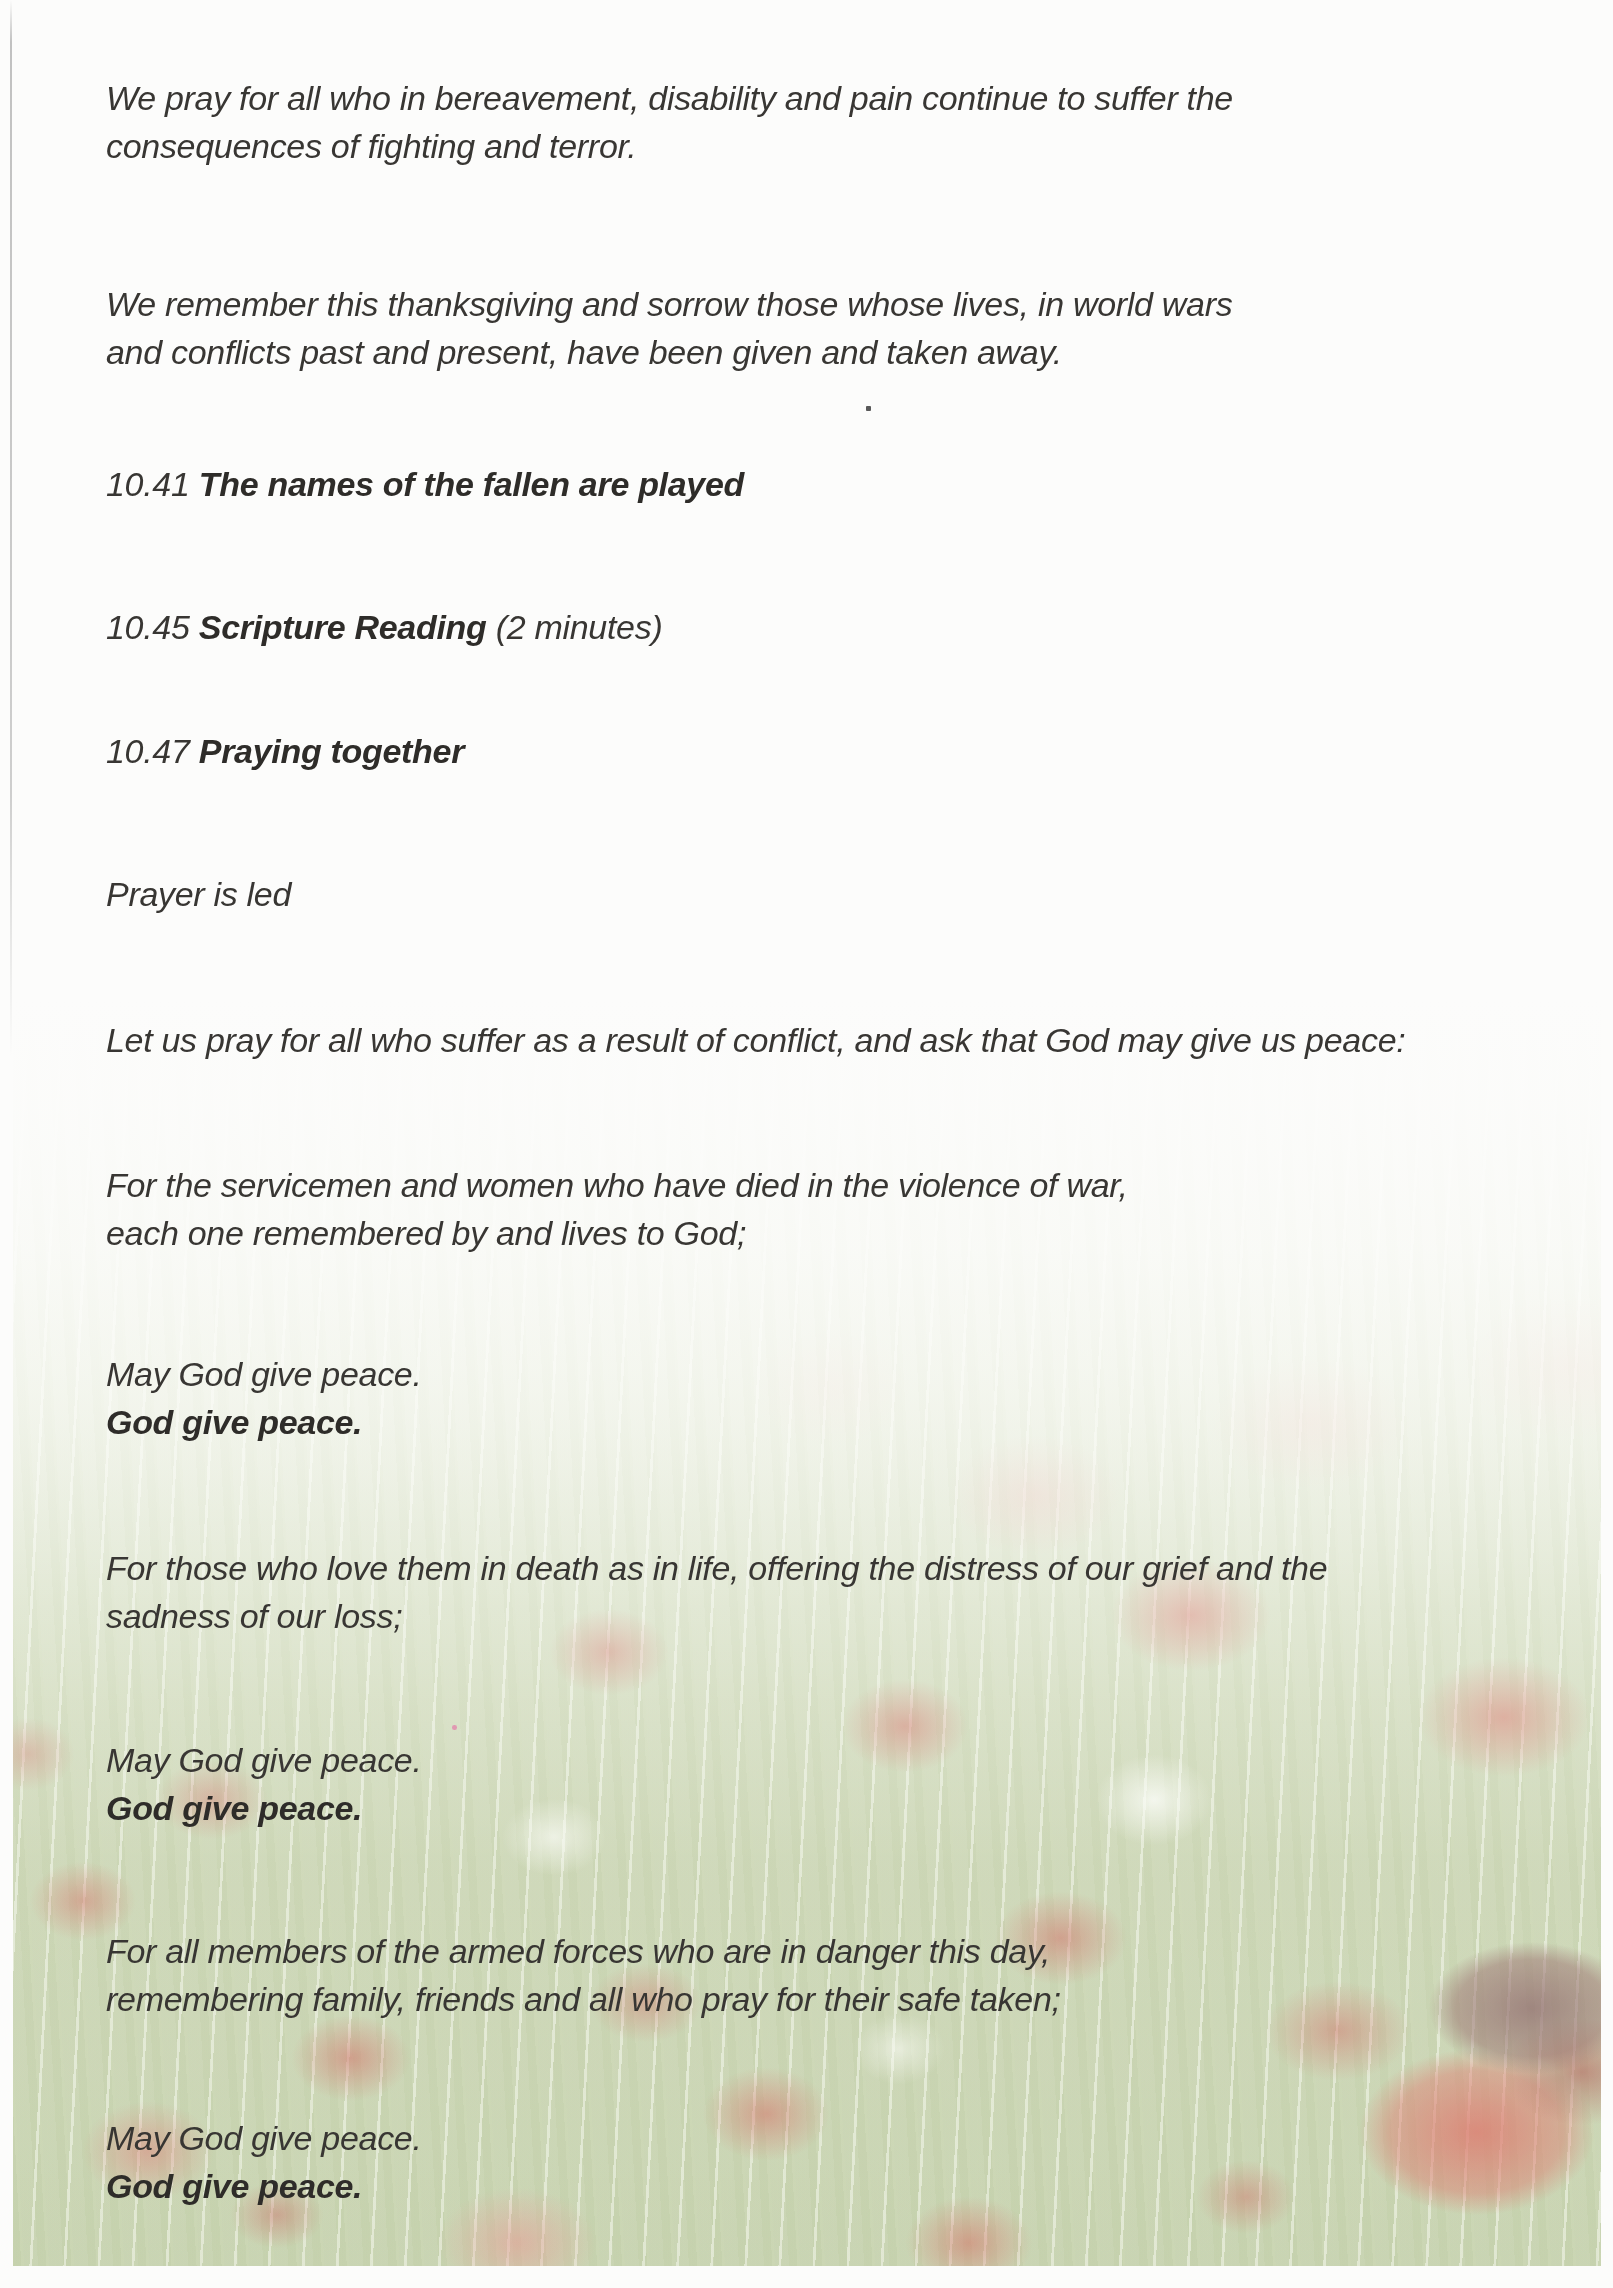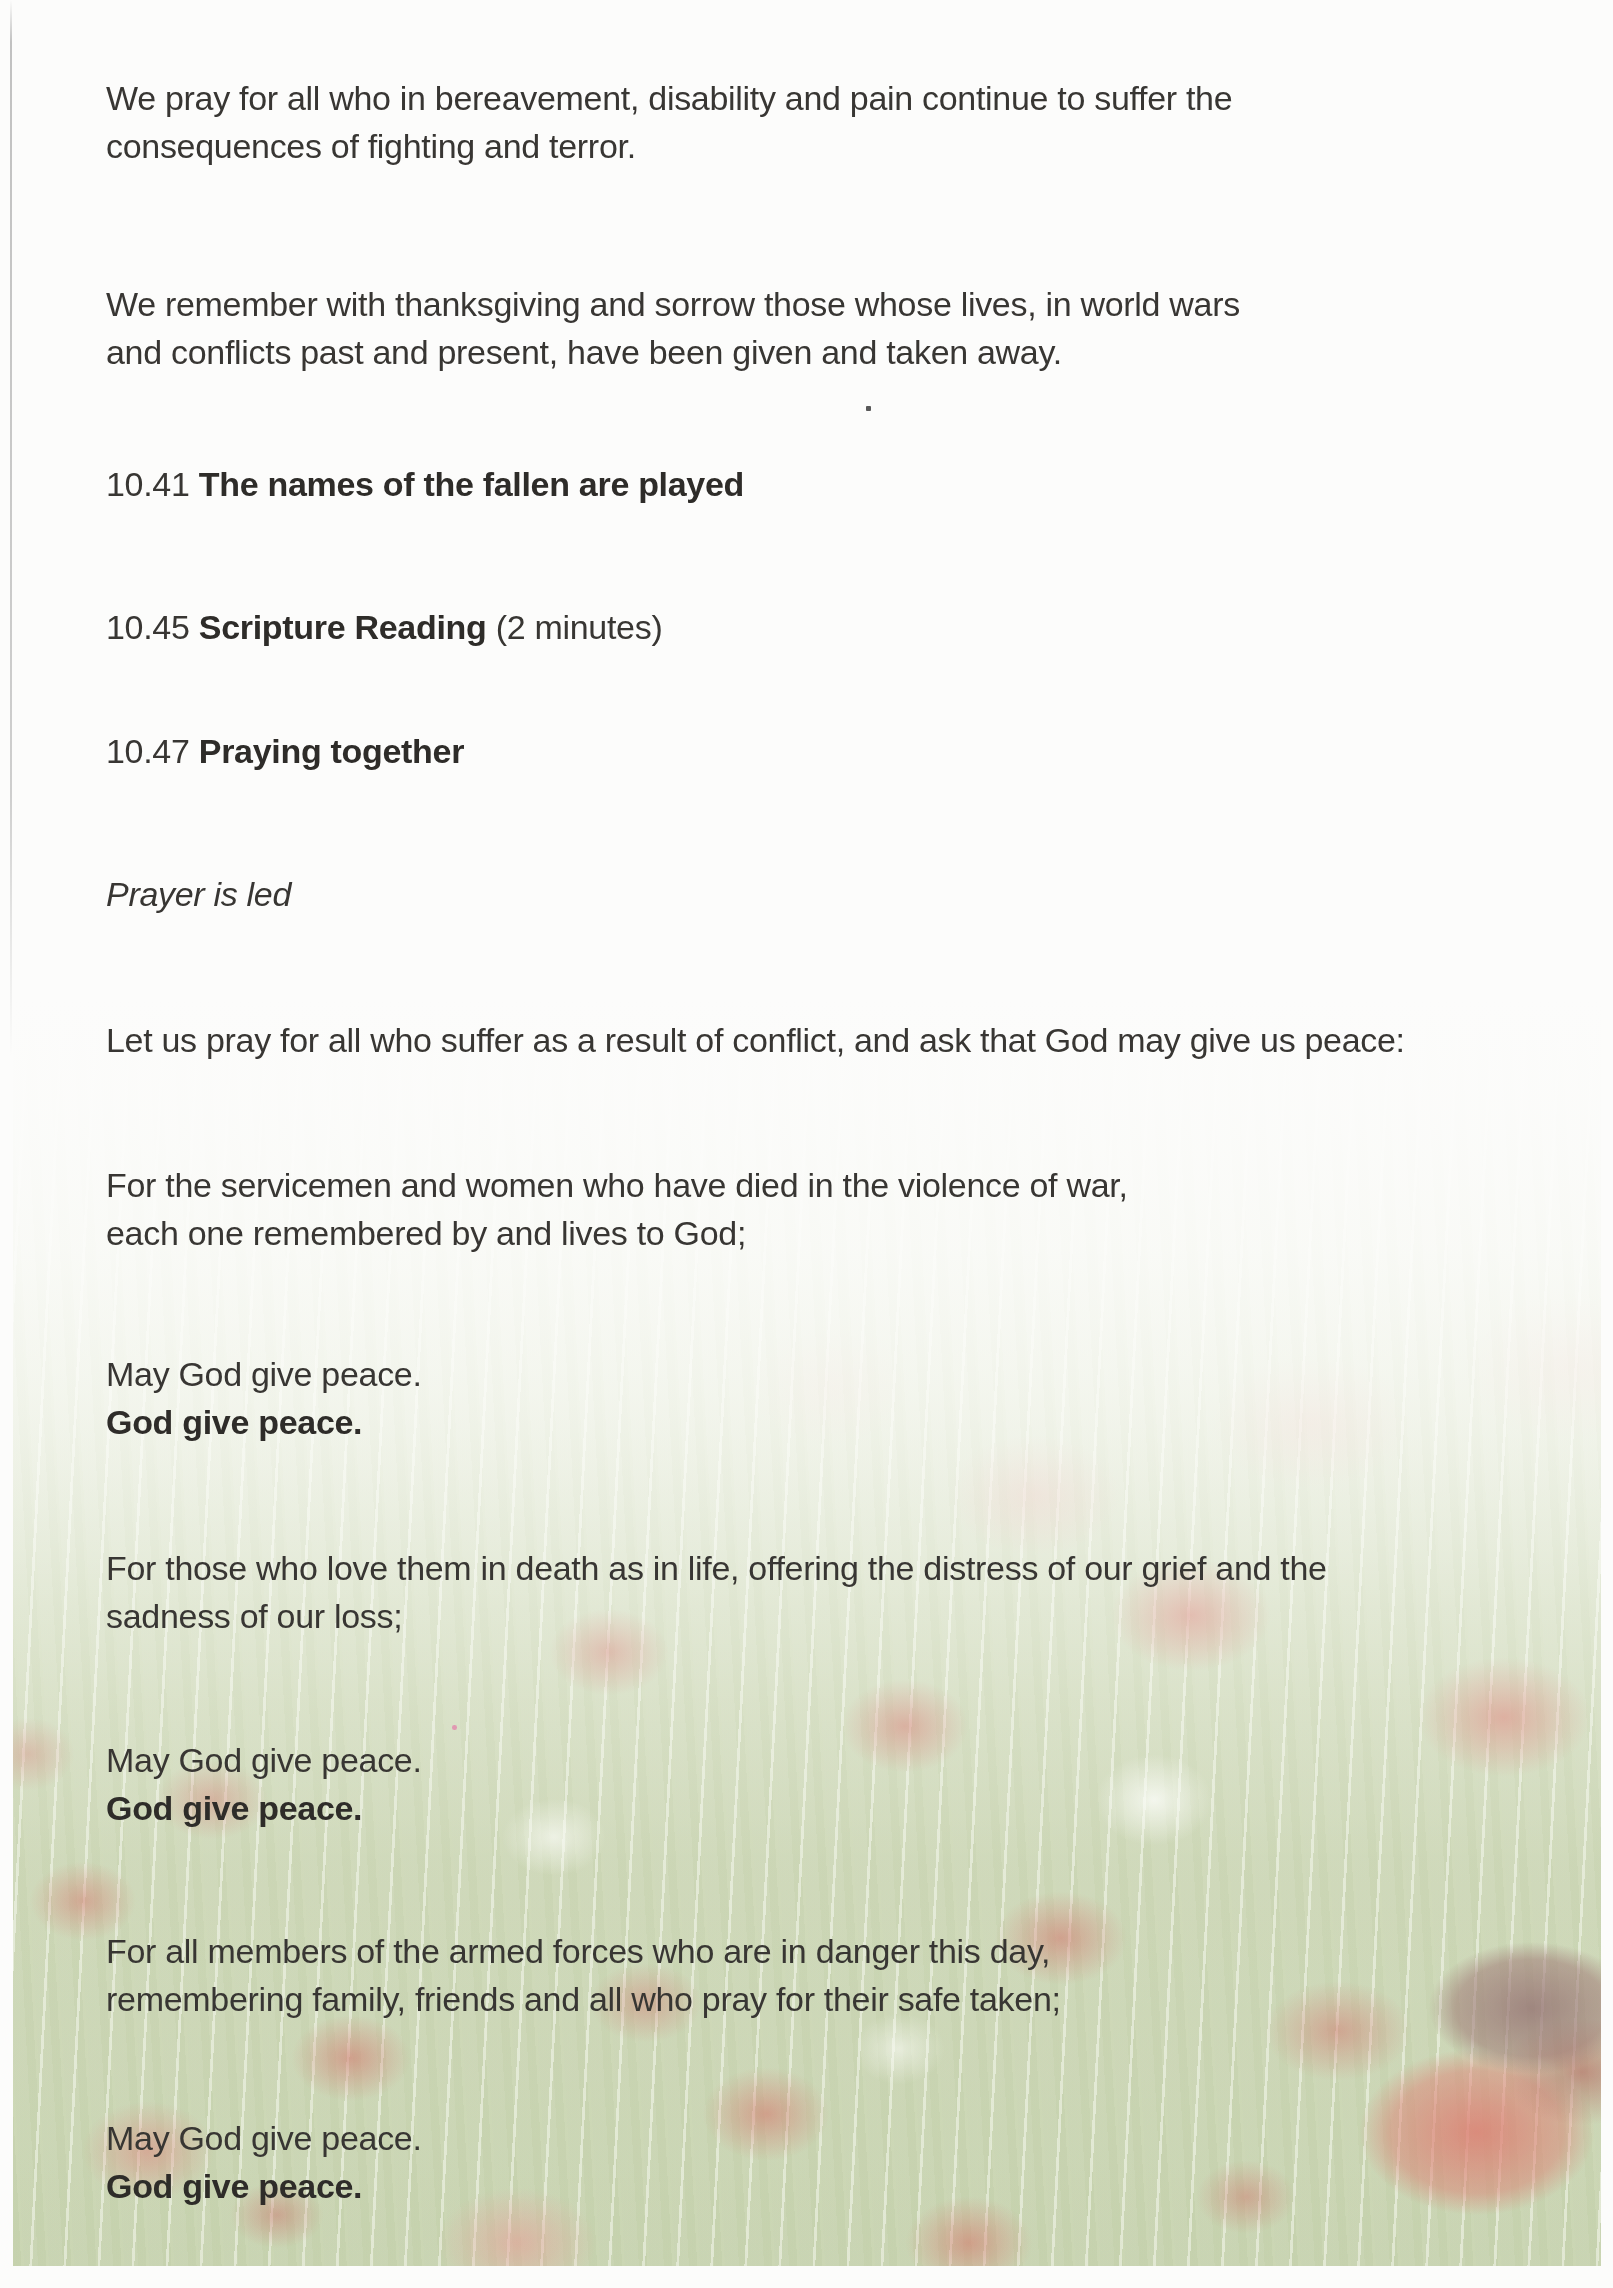--- a/index.html
+++ b/index.html
@@ -15,20 +15,21 @@
     color:#383633;
   }
   .txt{
     position:absolute;
     left:106px;
     width:1500px;
     font-size:34px;
     line-height:48px;
     letter-spacing:-0.3px;
     color:#383633;
+    font-style:italic;
   }
   .txt b{font-weight:700;color:#2e2c29;text-align:right;}
   .rubric{font-style:italic;}
   
   .scan-line{
     position:absolute;
     left:10px;top:0;
     width:1.8px;height:1057px;
     background:linear-gradient(180deg,
       rgba(145,145,145,0) 0px,
@@ -120,21 +121,21 @@
   <div class="scan-line"></div>
   <div class="speck-dark"></div>
   <div class="speck-pink"></div>
 
   <div class="txt" style="top:74px">
     <span>We pray for all who in bereavement, disability and pain continue to suffer the</span><br>
     <span>consequences of fighting and terror.</span>
   </div>
 
   <div class="txt" style="top:280px">
-    <span>We remember with thanksgiving and sorrow those whose lives, in world wars</span><br>
+    <span>We remember this thanksgiving and sorrow those whose lives, in world wars</span><br>
     <span>and conflicts past and present, have been given and taken away.</span>
   </div>
 
   <div class="txt" style="top:460px">
     <span>10.41</span>
     <b>The names of the fallen are played</b>
   </div>
 
   <div class="txt" style="top:603px">
     <span>10.45</span>

